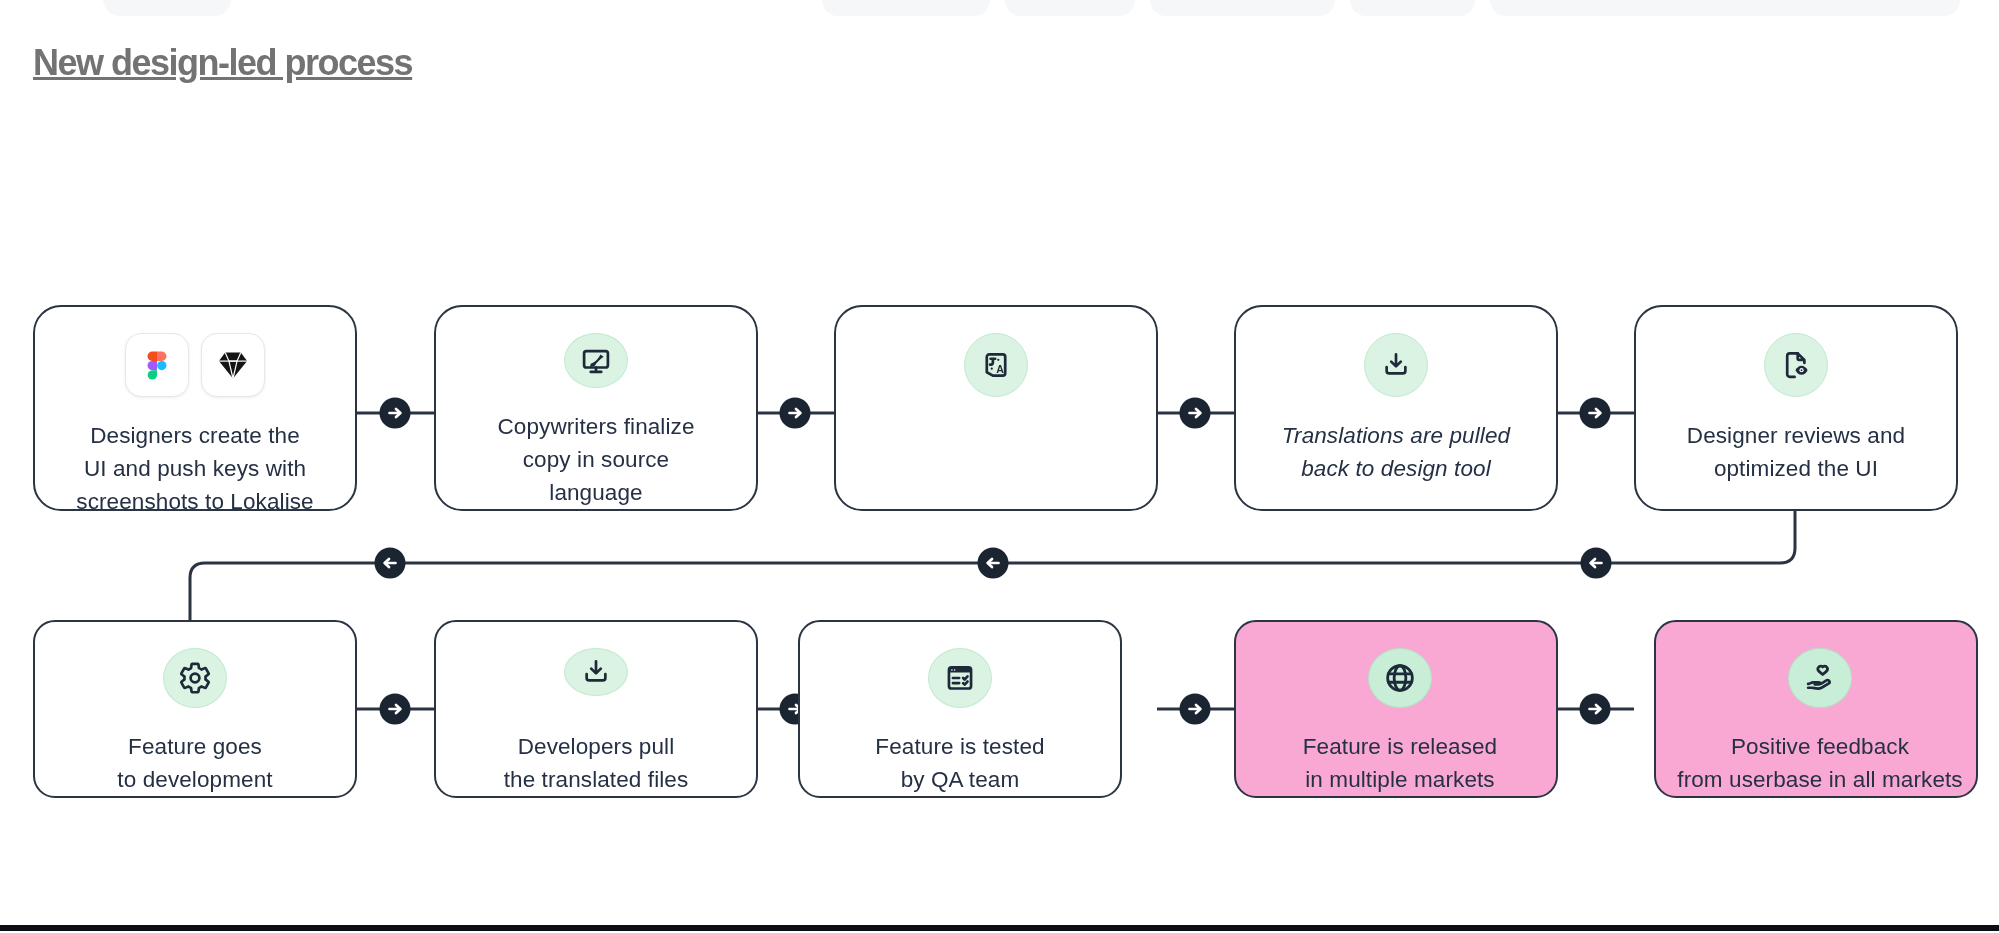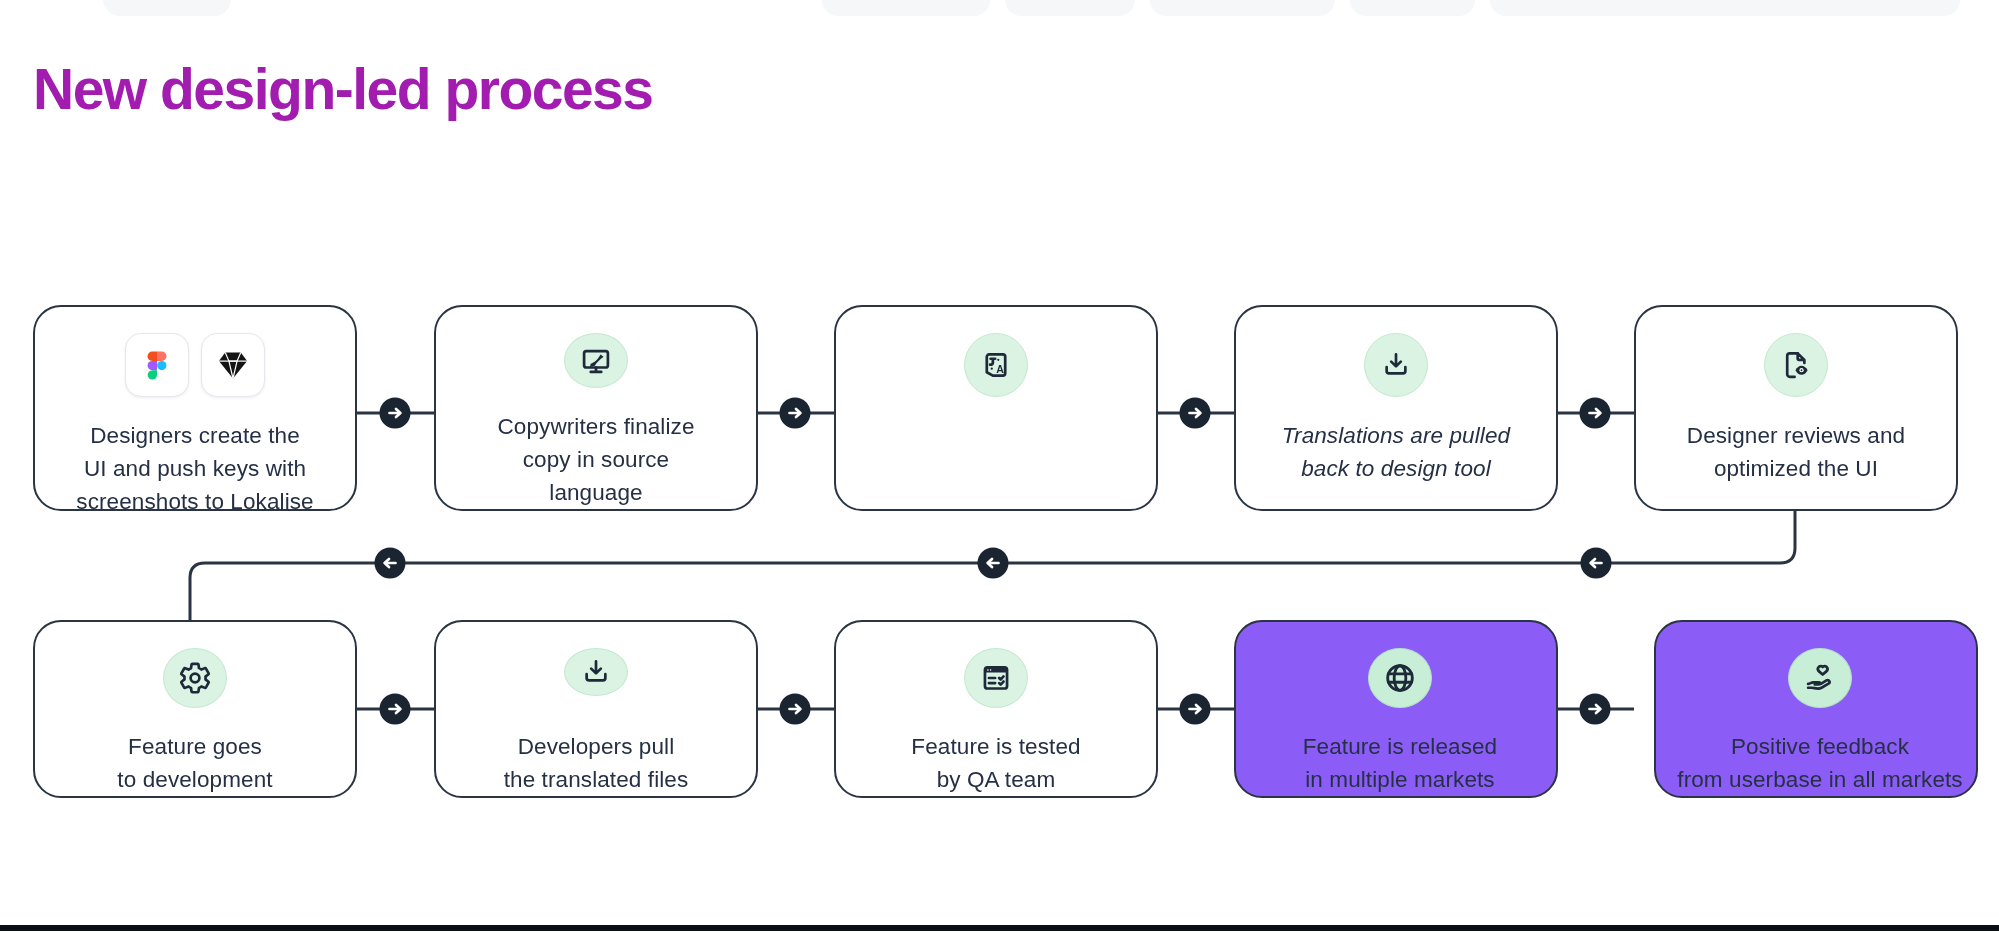--- a/index.html
+++ b/index.html
@@ -1,27 +1,27 @@
 <!DOCTYPE html>
 <html><head>
 <meta charset="utf-8">
 <style>
   html,body{margin:0;padding:0;background:#fff;}
   .stage{position:relative;width:1999px;height:933px;background:#ffffff;overflow:hidden;
          font-family:"Liberation Sans", sans-serif;color:#202b3c;}
   .ghost{position:absolute;background:#f6f7f8;border-radius:18px;}
-  .page-title{position:absolute;left:33px;top:18px;font-size:57px;font-weight:700;
-              letter-spacing:-1.5px;color:#a21caf;}
+  .page-title{position:absolute;left:33px;top:18px;font-size:36px;font-weight:700;
+              letter-spacing:-1.5px;color:#737373;text-decoration:underline;}
   .connector-layer{position:absolute;left:0;top:0;z-index:1;pointer-events:none;}
   .card{position:absolute;z-index:2;box-sizing:border-box;background:#ffffff;
         border:2.5px solid #2a3442;border-radius:28px;display:flex;flex-direction:column;
         align-items:center;padding-top:26px;}
-  .card.green{background:#8b5cf6;padding-left:8px;}
+  .card.green{background:#f9a8d4;padding-left:8px;}
   .card.row1{top:305px;height:206px;width:324px;}
-  .card.row2{top:620px;height:178px;width:324px;}
+  .card.row2{top:620px;height:178px;width:324px;border-radius:22px;}
   .icon-circle{width:62px;height:62px;border-radius:50%;background:#daf3e2;
                border:1.5px solid #c3e9d0;display:flex;align-items:center;justify-content:center;}
   .card.green .icon-circle{background:#c8eed7;border-color:#b2e2c4;}
   .tile-row{display:flex;gap:12px;}
   .app-tile{width:62px;height:62px;border-radius:16px;background:#fff;border:1.5px solid #e4e7ec;
             box-shadow:0 1px 3px rgba(20,30,50,.08);display:flex;align-items:center;justify-content:center;}
   .card-label{margin-top:22px;font-size:22.5px;line-height:33px;text-align:center;
               white-space:pre-line;color:#253044;font-weight:400;letter-spacing:.1px;}
   .bottom-border{position:absolute;left:0;bottom:2px;width:100%;height:6px;background:#0b0e14;}
   svg .stroke-ic{stroke:#1e2939;stroke-width:1.9;fill:none;stroke-linecap:round;stroke-linejoin:round;}
@@ -214,21 +214,21 @@
     <span class="icon-circle">
       <svg width="34" height="34" viewBox="0 0 24 24">
         <path class="stroke-ic" d="M12 4.4v8.4M8.6 9.6 12 13l3.4-3.4"></path>
         <path class="stroke-ic" d="M5.4 13.4v2.8c0 .95.75 1.7 1.7 1.7h9.8c.95 0 1.7-.75 1.7-1.7v-2.8"></path>
       </svg>
     </span>
     <div class="card-label">Developers pull
 the translated files</div>
   </div>
 
-  <div class="card row2" style="left:834px;">
+  <div class="card row2" style="left:798px;">
     <span class="icon-circle">
       <svg width="34" height="34" viewBox="0 0 24 24">
         <rect class="stroke-ic" x="4.2" y="4.4" width="15.6" height="15" rx="1.8"></rect>
         <path class="fill-ic" d="M4.2 6.2c0-1 .8-1.8 1.8-1.8h12c1 0 1.8.8 1.8 1.8v1.9H4.2Z"></path>
         <circle cx="6.3" cy="6.3" r="0.55" fill="#ffffff"></circle>
         <circle cx="8.2" cy="6.3" r="0.55" fill="#ffffff"></circle>
         <path class="stroke-ic" stroke-width="1.6" d="M7 12h4.4M7 15.6h4.4"></path>
         <path class="stroke-ic" stroke-width="1.6" d="m14.2 12 1.1 1.1 2-2.2M14.2 15.6l1.1 1.1 2-2.2"></path>
       </svg>
     </span>

